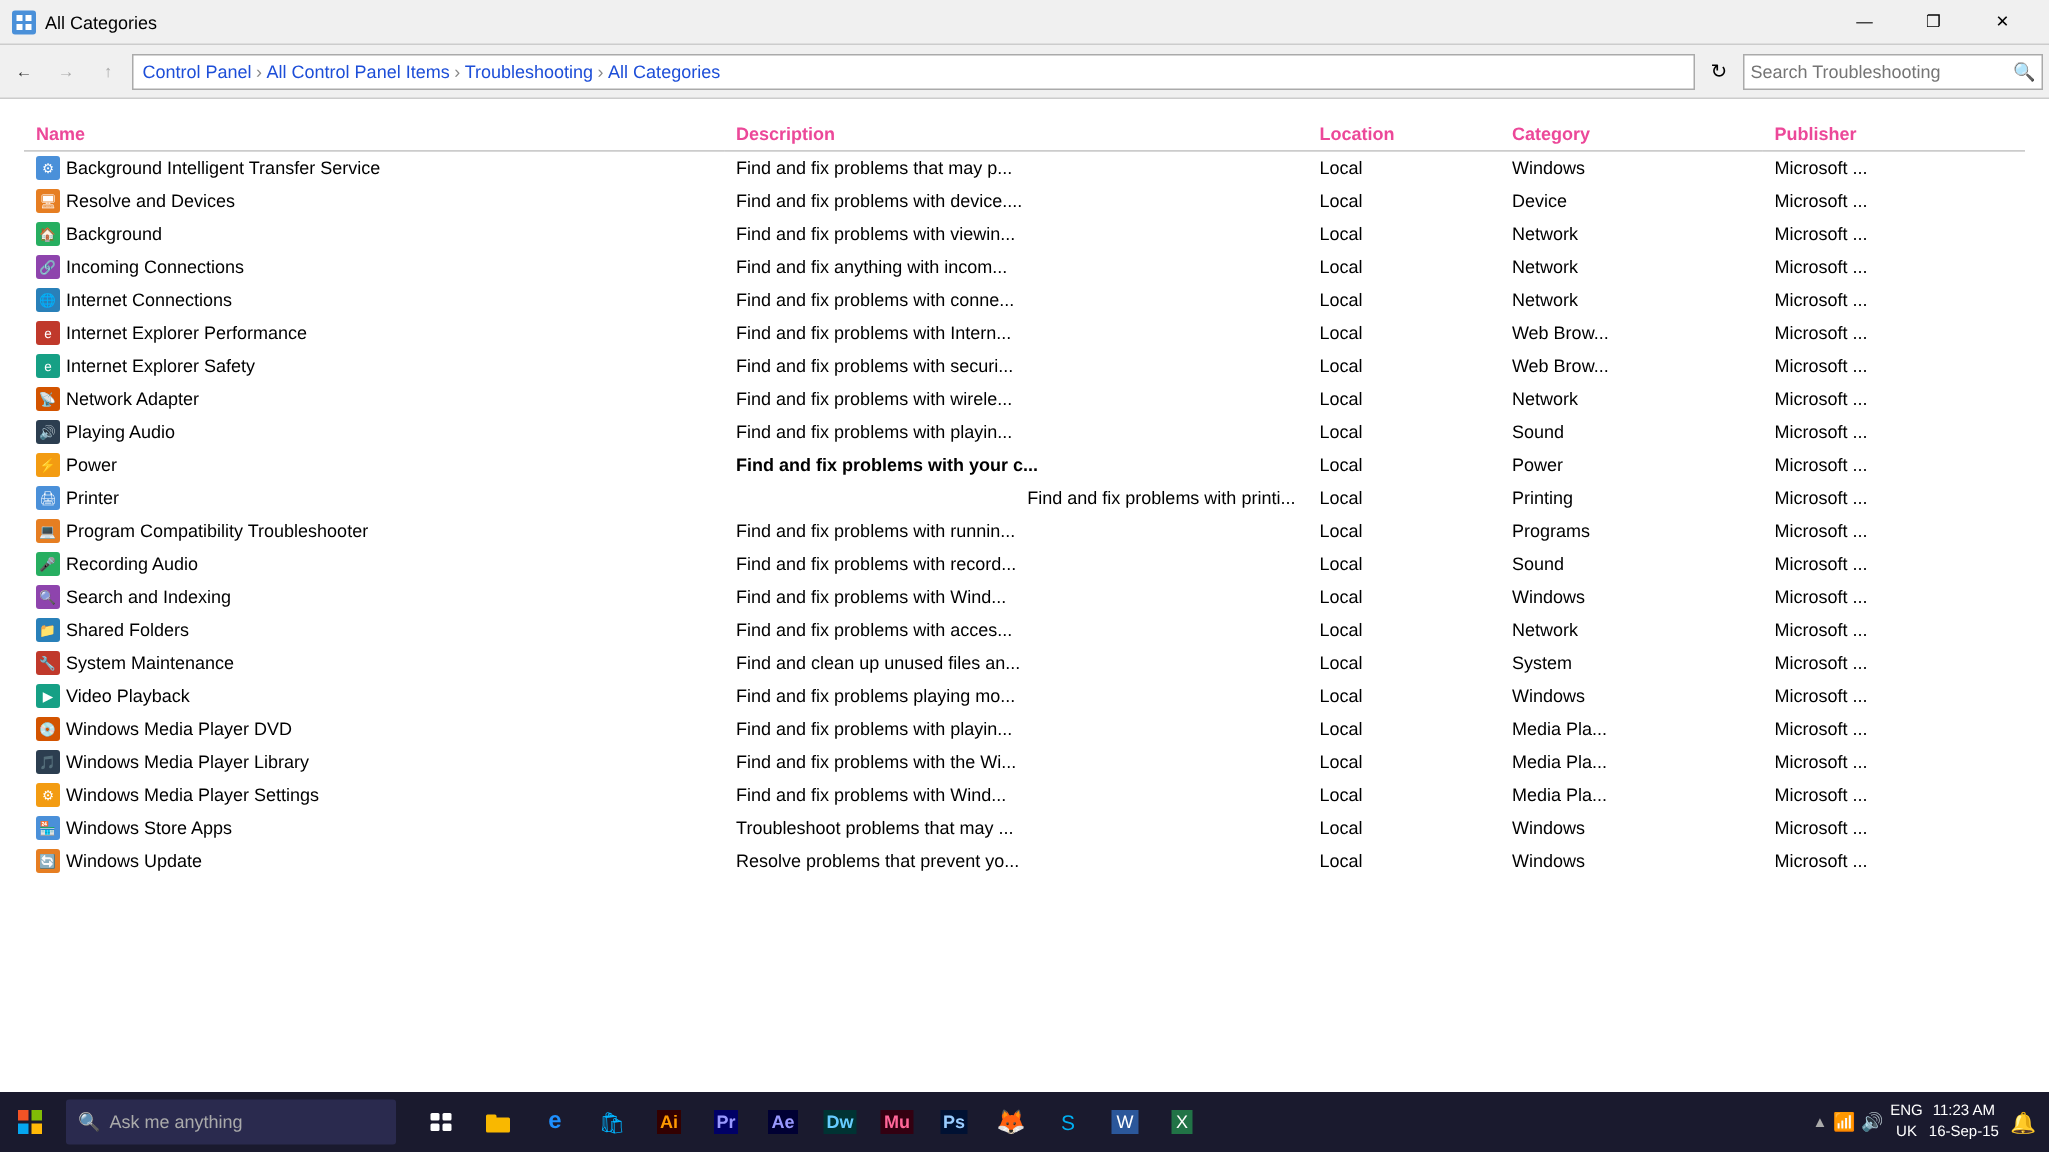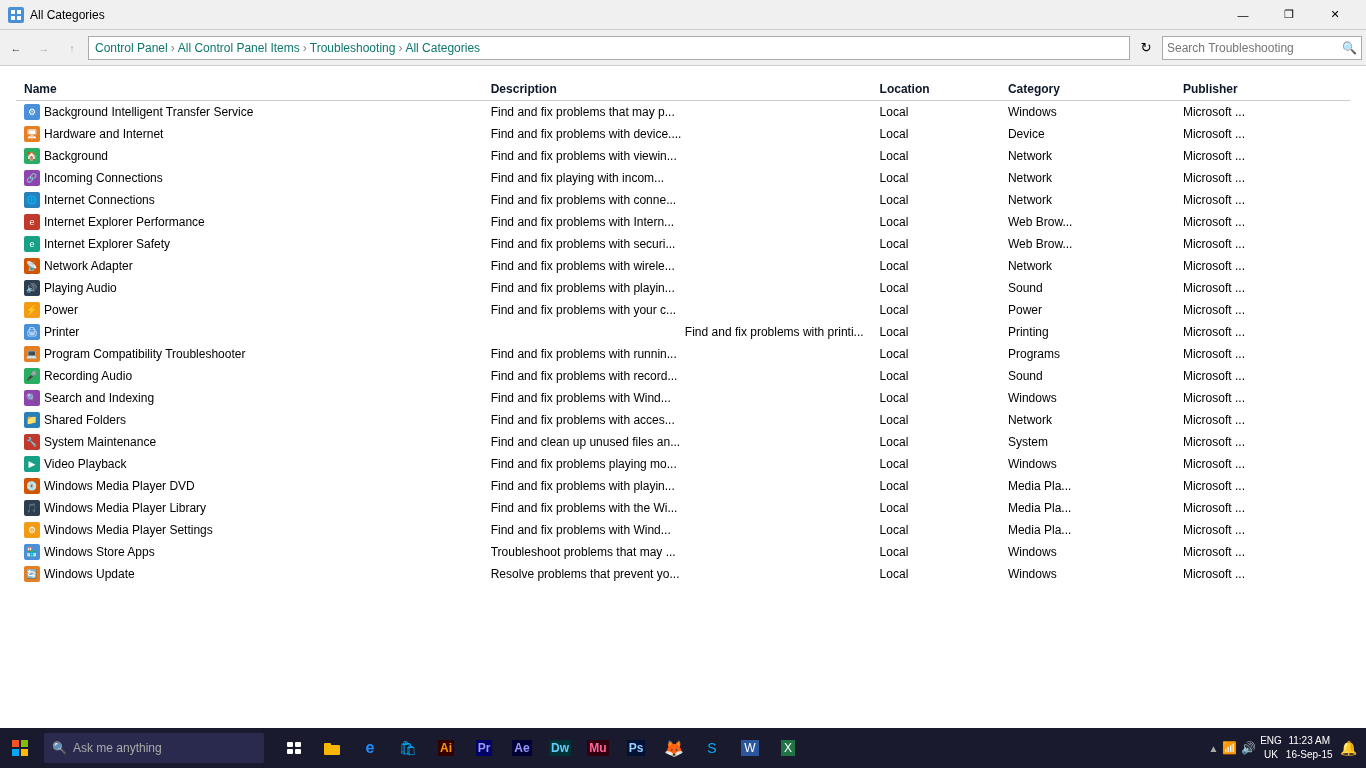--- a/index.html
+++ b/index.html
@@ -29,42 +29,42 @@
       align-items: center;
       padding: 0 4px;
       gap: 4px;
       border-bottom: 1px solid #ccc;
     }
     .nav-btn { width: 24px; height: 24px; display:flex; align-items:center; justify-content:center; cursor:pointer; border:none; background:transparent; font-size:11px; color:#333; }
     .nav-btn.disabled { color: #aaa; cursor:default; }
     .address-path {
       flex:1; height:24px; background:#fff; border:1px solid #aaa; display:flex; align-items:center; padding:0 6px; font-size:12px; color:#333; overflow:hidden;
     }
-    .address-path .crumb { color: #0f766e; }
+    .address-path .crumb { color: #1d4ed8; }
     .address-path .sep { color:#888; margin: 0 3px; }
     .search-box {
       width: 200px; height: 24px; border:1px solid #aaa; background:#fff; display:flex; align-items:center; padding:0 4px; gap: 4px;
     }
     .search-box input { border:none; outline:none; flex:1; font-size:12px; background:transparent; }
     .refresh-btn { width:24px; height:24px; display:flex; align-items:center; justify-content:center; cursor:pointer; border:none; background:transparent; }
 
     
     .content {
       padding: 12px 16px;
       height: calc(768px - 30px - 36px - 40px);
       overflow-y: auto;
       position: relative;
     }
     .page-title { font-size: 18px; color: #003399; font-weight: 400; margin-bottom: 12px; }
 
     
     .file-list { width: 100%; border-collapse: collapse; }
     .file-list thead tr { border-bottom: 1px solid #ccc; }
     .file-list th {
-      text-align: left; padding: 4px 8px; font-weight: 600; font-size: 12px; color: #0f172a;
+      text-align: left; padding: 4px 8px; font-weight: 600; font-size: 12px; color: #ec4899;
       cursor: pointer; white-space: nowrap;
     }
     .file-list tbody tr { height: 22px; }
     .file-list td { padding: 2px 8px; font-size: 12px; color: #000; white-space: nowrap; overflow: hidden; max-width: 200px; text-overflow: ellipsis; }
     .item-name { display:flex; align-items:center; gap:4px; }
     .item-icon { width: 16px; height: 16px; flex-shrink:0; display:flex; align-items:center; justify-content:center; font-size:10px; }
 
     
     .annotation {
       position: absolute;
@@ -175,21 +175,21 @@
     </td>
     <td style="max-width:200px; overflow:hidden; text-overflow:ellipsis;">Find and fix problems that may p...</td>
     <td>Local</td>
     <td>Windows</td>
     <td>Microsoft ...</td>
   </tr>
         <tr>
     <td>
       <div class="item-name">
         <div class="item-icon" style="background:#e67e22; color:#fff; border-radius:2px; font-size:9px; width:16px; height:16px; display:flex; align-items:center; justify-content:center;">🖥</div>
-        <span>Hardware and Internet</span>
+        <span>Resolve and Devices</span>
       </div>
     </td>
     <td style="max-width:200px; overflow:hidden; text-overflow:ellipsis;">Find and fix problems with device....</td>
     <td>Local</td>
     <td>Device</td>
     <td>Microsoft ...</td>
   </tr>
         <tr>
     <td>
       <div class="item-name">
@@ -202,21 +202,21 @@
     <td>Network</td>
     <td>Microsoft ...</td>
   </tr>
         <tr>
     <td>
       <div class="item-name">
         <div class="item-icon" style="background:#8e44ad; color:#fff; border-radius:2px; font-size:9px; width:16px; height:16px; display:flex; align-items:center; justify-content:center;">🔗</div>
         <span>Incoming Connections</span>
       </div>
     </td>
-    <td style="max-width:200px; overflow:hidden; text-overflow:ellipsis;">Find and fix playing with incom...</td>
+    <td style="max-width:200px; overflow:hidden; text-overflow:ellipsis;">Find and fix anything with incom...</td>
     <td>Local</td>
     <td>Network</td>
     <td>Microsoft ...</td>
   </tr>
         <tr>
     <td>
       <div class="item-name">
         <div class="item-icon" style="background:#2980b9; color:#fff; border-radius:2px; font-size:9px; width:16px; height:16px; display:flex; align-items:center; justify-content:center;">🌐</div>
         <span>Internet Connections</span>
       </div>
@@ -274,21 +274,21 @@
     <td>Sound</td>
     <td>Microsoft ...</td>
   </tr>
         <tr>
     <td>
       <div class="item-name">
         <div class="item-icon" style="background:#f39c12; color:#fff; border-radius:2px; font-size:9px; width:16px; height:16px; display:flex; align-items:center; justify-content:center;">⚡</div>
         <span>Power</span>
       </div>
     </td>
-    <td style="max-width:200px; overflow:hidden; text-overflow:ellipsis;">Find and fix problems with your c...</td>
+    <td style="max-width:200px; overflow:hidden; text-overflow:ellipsis;font-weight:bold;">Find and fix problems with your c...</td>
     <td>Local</td>
     <td>Power</td>
     <td>Microsoft ...</td>
   </tr>
         <tr>
     <td>
       <div class="item-name">
         <div class="item-icon" style="background:#4a90d9; color:#fff; border-radius:2px; font-size:9px; width:16px; height:16px; display:flex; align-items:center; justify-content:center;">🖨</div>
         <span>Printer</span>
       </div>

